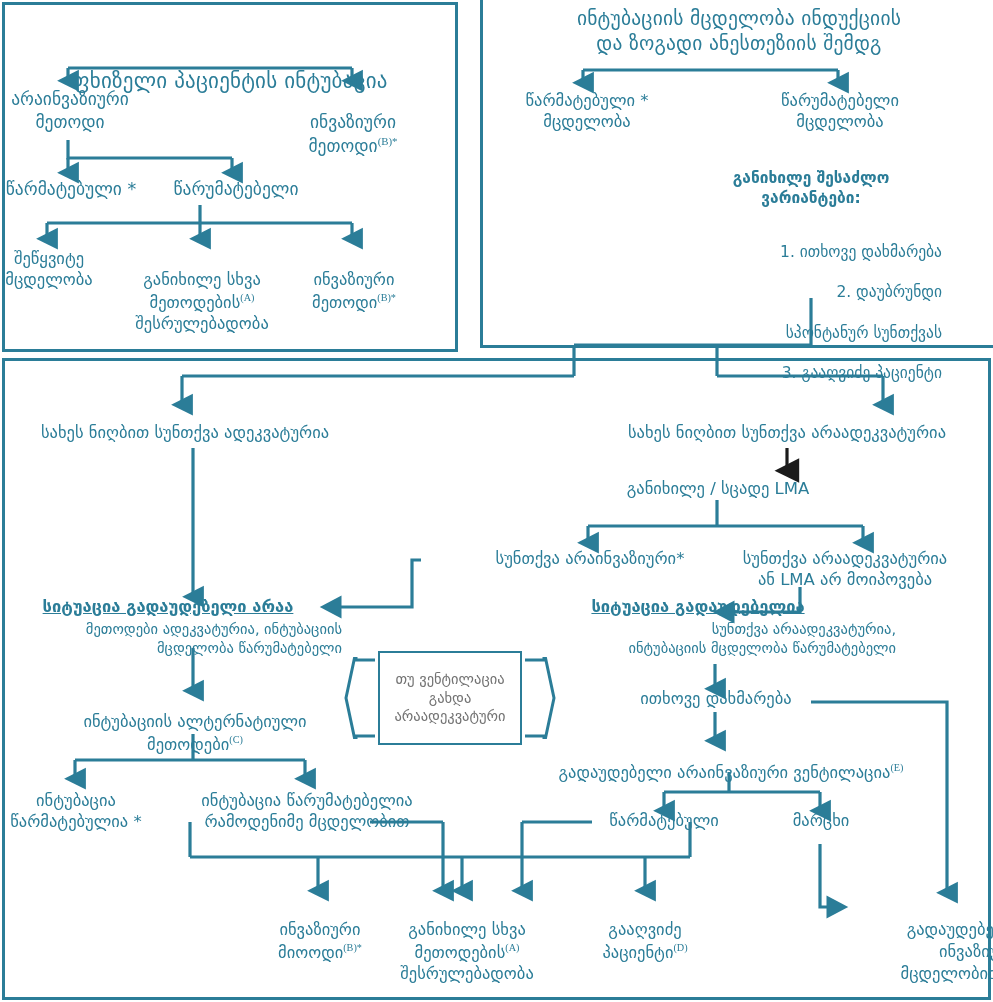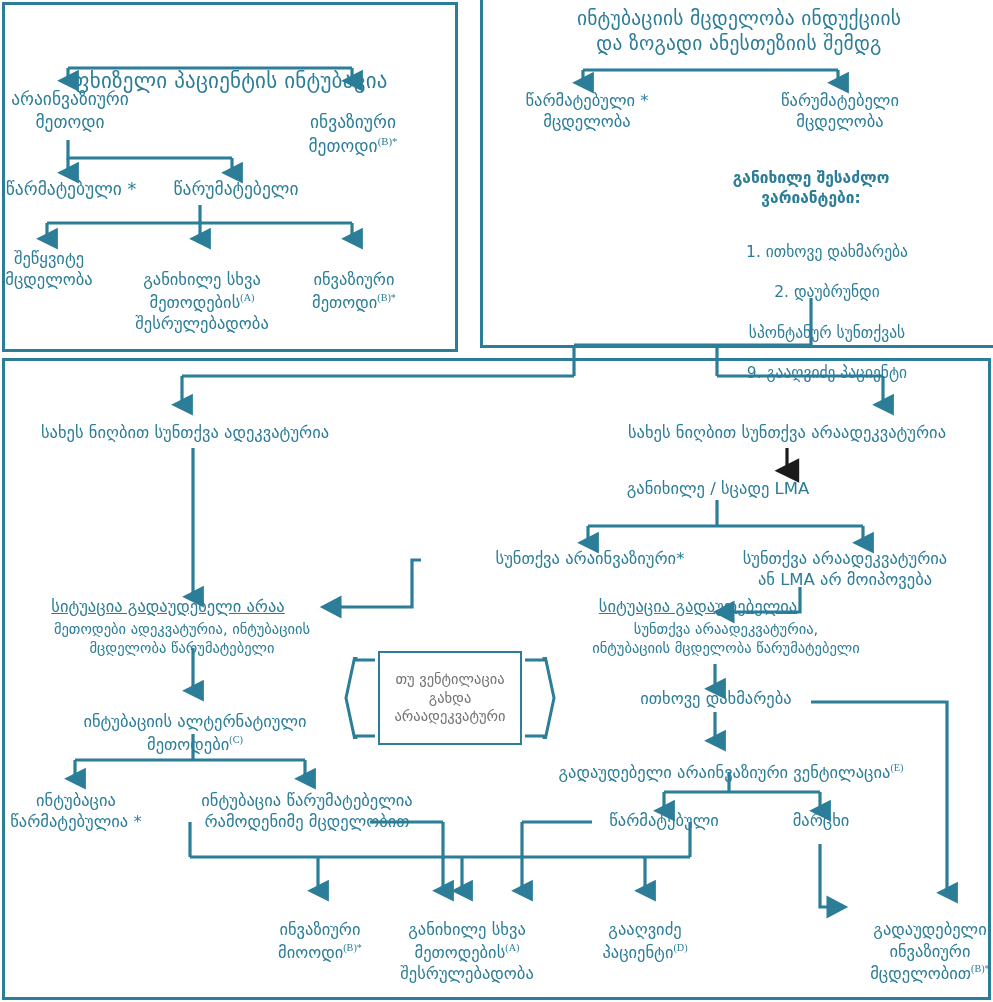--- a/index.html
+++ b/index.html
@@ -37,22 +37,22 @@
   }
   .title{
     font-size:21px;
     letter-spacing:0.2px;
   }
   .t18{font-size:17.5px;}
   .t17{font-size:16.5px;}
   .t16{font-size:15.5px;}
   .t15{font-size:14.5px;}
   .bold{font-weight:bold;}
-  .ul{text-decoration:underline;font-weight:normal;}
-  .left-align{text-align:center;}
+  .ul{text-decoration:underline;font-weight:bold;}
+  .left-align{text-align:right;}
   sup{font-size:0.62em;vertical-align:super;font-family:"Liberation Serif",serif;}
   .ser{font-family:"Liberation Serif",serif;}
 
   #mid-box{
     position:absolute;
     left:378px;top:651px;width:144px;height:94px;
     border:2.5px solid #2b7d98;
     box-sizing:border-box;
     display:flex;align-items:center;justify-content:center;
     font-size:14.5px;line-height:1.3;text-align:center;
@@ -191,21 +191,21 @@
   <div class="node t17" style="left:760px;top:90px;width:160px;">წარუმატებელი
 მცდელობა</div>
 
   <div class="node t16 bold" style="left:692px;top:168px;width:238px;">განიხილე შესაძლო
 ვარიანტები:</div>
 
   <div class="node t16 left-align" style="left:712px;top:222px;width:230px;">
     <div>1. ითხოვე დახმარება</div>
     <div>2. დაუბრუნდი</div>
     <div>სპონტანურ სუნთქვას</div>
-    <div>9. გააღვიძე პაციენტი</div>
+    <div>3. გააღვიძე პაციენტი</div>
   </div>
 
   <div class="node t17" style="left:10px;top:422px;width:350px;">სახეს ნიღბით სუნთქვა ადეკვატურია</div>
 
   <div class="node t17" style="left:592px;top:422px;width:390px;">სახეს ნიღბით სუნთქვა არაადეკვატურია</div>
 
   <div class="node t17" style="left:620px;top:478px;width:196px;">განიხილე / სცადე LMA</div>
 
   <div class="node t17" style="left:440px;top:548px;width:300px;">სუნთქვა არაინვაზიური*</div>
 

